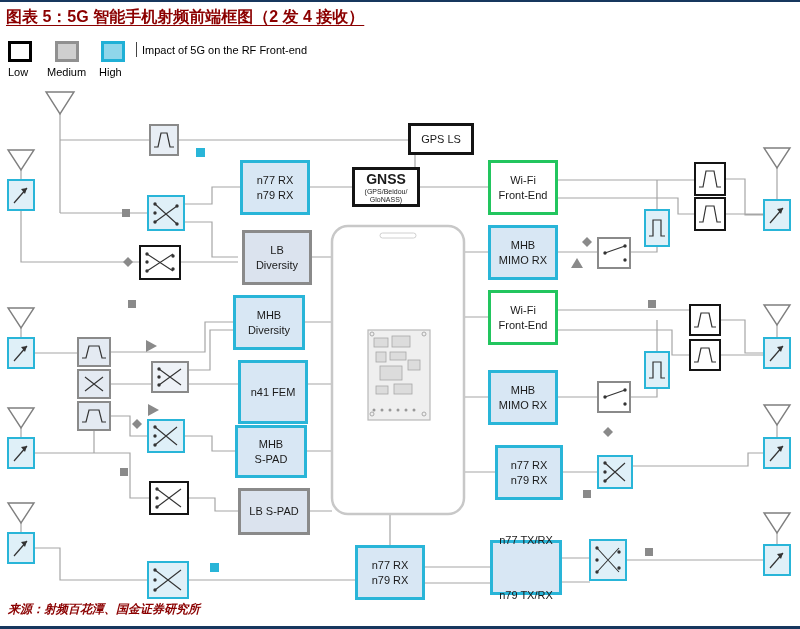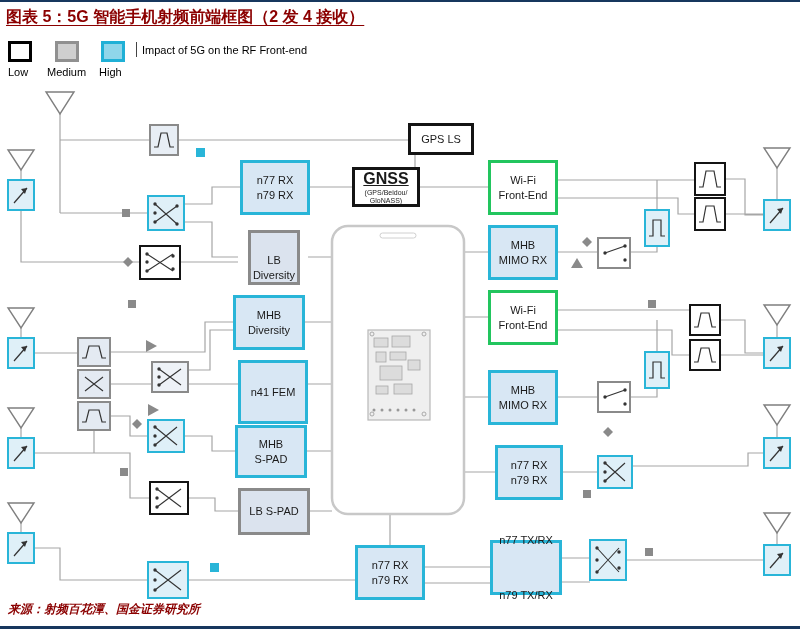--- a/index.html
+++ b/index.html
@@ -16,21 +16,21 @@
   .lab-med{left:47px;top:66px;}
   .lab-high{left:99px;top:66px;text-align:center;}
   .legend-divider{position:absolute;left:136px;top:42px;width:1px;height:15px;background:#444;z-index:4;}
   .legend-caption{position:absolute;left:142px;top:44px;font-size:11px;color:#000;z-index:4;}
   svg.canvas{position:absolute;left:0;top:0;z-index:1;}
   .box{position:absolute;z-index:2;box-sizing:border-box;display:flex;flex-direction:column;align-items:center;justify-content:center;text-align:center;font-size:11px;line-height:1.3;color:#1a1a1a;}
   .cyan{border:3px solid #29b5d8;background:#d8e7f4;}
   .grayblue{border:3px solid #8a8a8a;background:#dbe3ee;}
   .graywhite{border:3px solid #22c55e;background:#ffffff;}
   .blackbox{border:3px solid #141414;background:#ffffff;}
-  .gnss-title{font-weight:bold;font-size:16px;text-decoration:underline;}
+  .gnss-title{font-weight:bold;font-size:14px;}
   .gnss-sub{font-size:7px;line-height:1.15;white-space:pre-line;}
   .source{position:absolute;left:8px;top:601px;font-size:12px;font-weight:bold;font-style:italic;color:#8b0000;z-index:4;}
   .watermark{position:absolute;right:10px;top:596px;font-size:16px;color:#b3d79e;z-index:4;}
 </style>
 </head>
 <body>
 
 <div class="stage">
   <div class="topline"></div>
   <div class="bottomline"></div>
@@ -280,21 +280,21 @@
     <div class="gnss-title">GNSS</div>
     <div class="gnss-sub">(GPS/Beidou/
 GloNASS)</div>
   </div>
 
   <div class="box cyan" style="left:240px;top:160px;width:70px;height:55px;">
     <div>n77 RX</div>
     <div>n79 RX</div>
   </div>
 
-  <div class="box grayblue" style="left:248px;top:230px;width:52px;height:55px;justify-content:flex-end;">
+  <div class="box grayblue" style="left:242px;top:230px;width:70px;height:55px;">
     <div>LB</div>
     <div>Diversity</div>
   </div>
 
   <div class="box cyan" style="left:233px;top:295px;width:72px;height:55px;">
     <div>MHB</div>
     <div>Diversity</div>
   </div>
 
   <div class="box cyan" style="left:238px;top:360px;width:70px;height:64px;">

